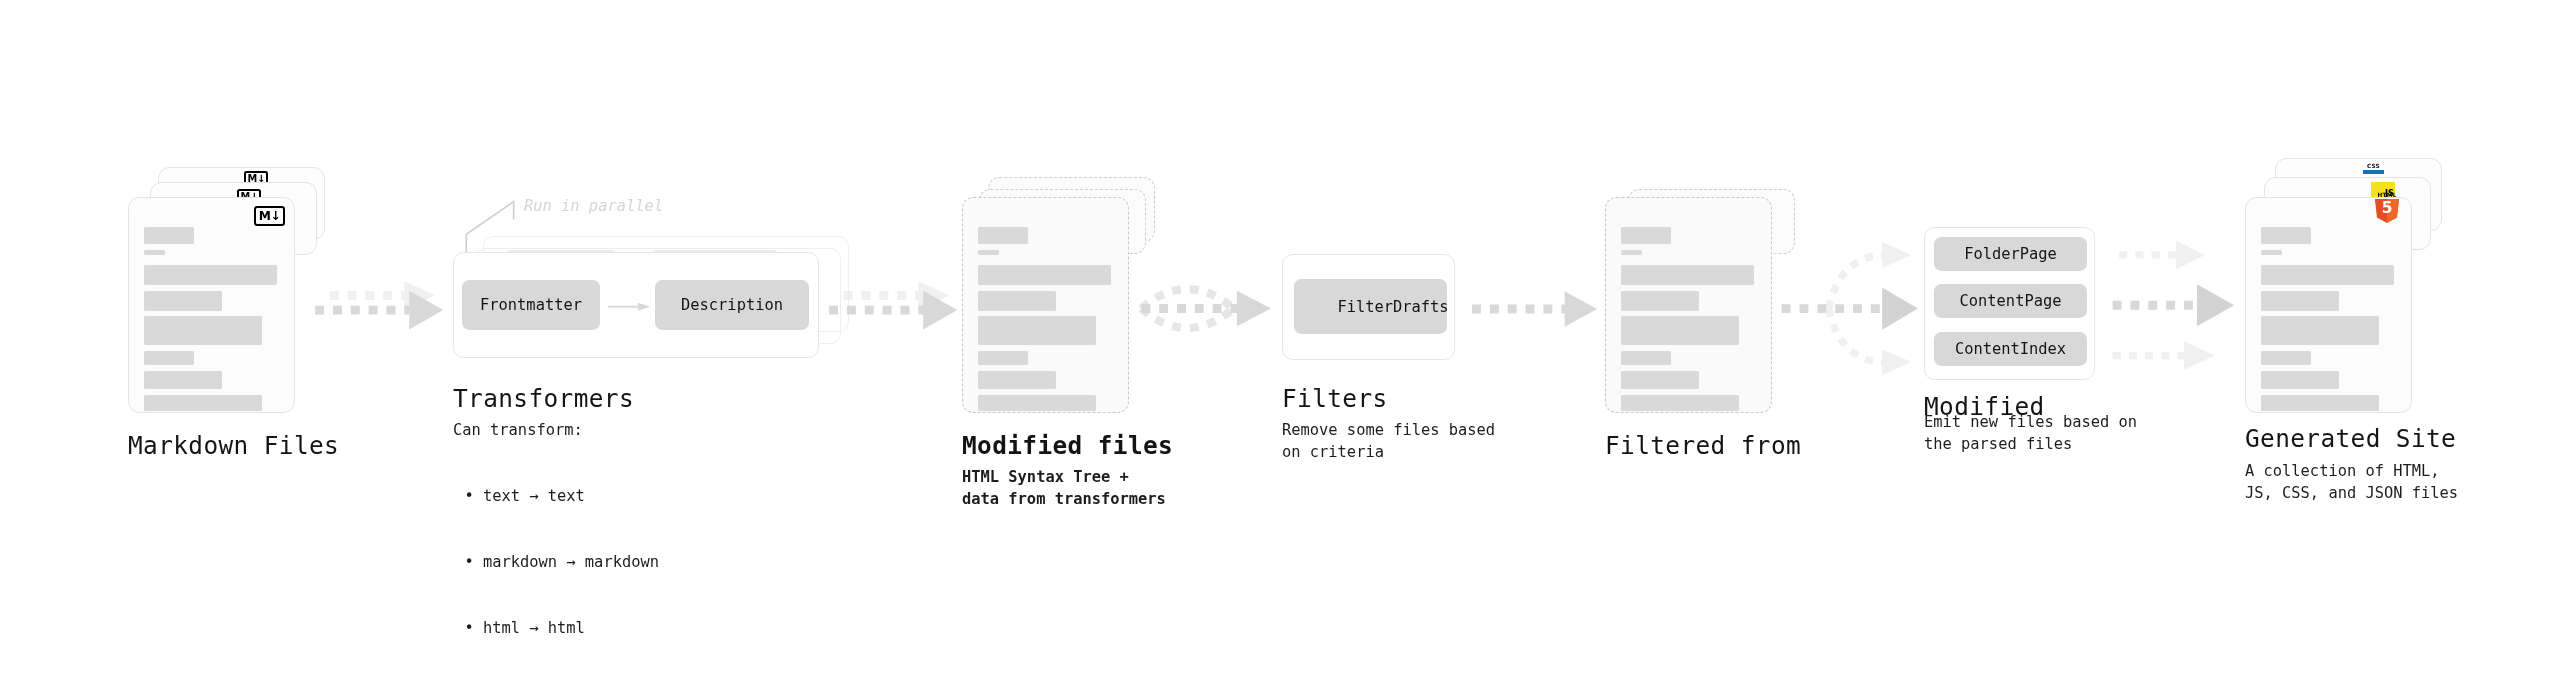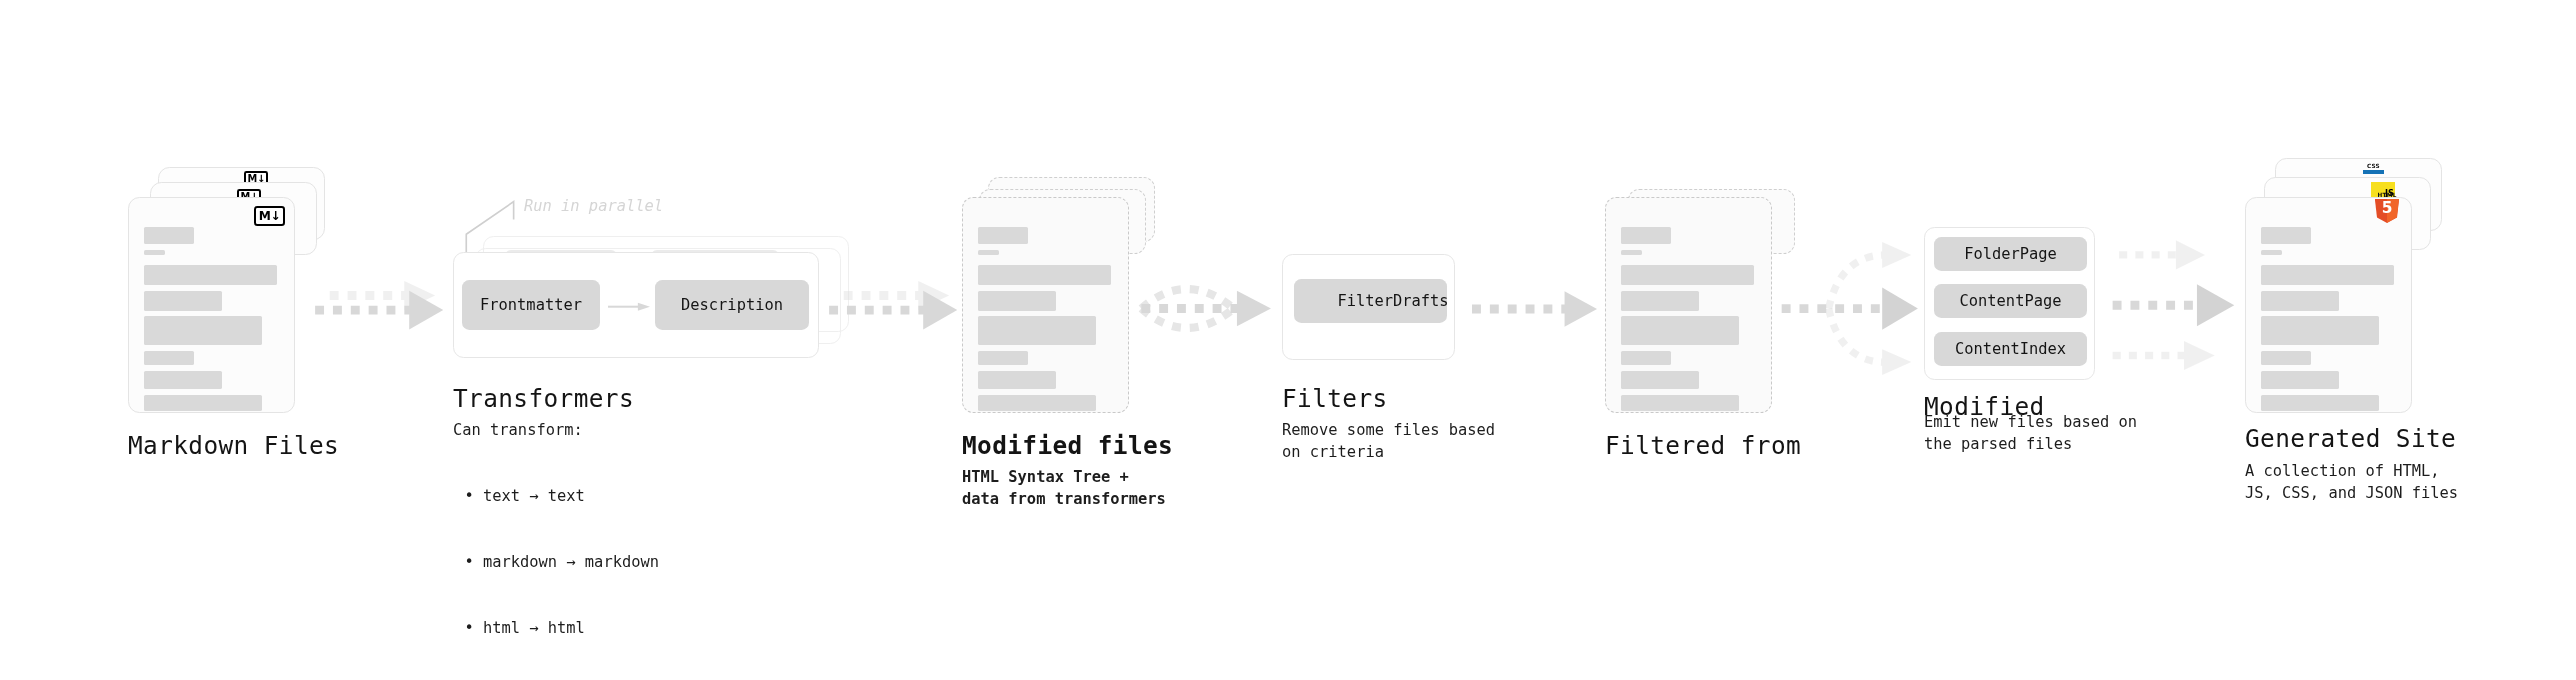--- a/index.html
+++ b/index.html
@@ -349,21 +349,21 @@
     <svg width="146" height="81" viewBox="0 0 180 100">
       <path d="M4 50 C40 18, 80 18, 118 50" fill="none" stroke="#e6e6e6" stroke-width="10" stroke-dasharray="11 11" stroke-linecap="butt"></path>
       <path d="M4 50 C40 82, 80 82, 118 50" fill="none" stroke="#e6e6e6" stroke-width="10" stroke-dasharray="11 11" stroke-linecap="butt"></path>
       <line x1="4" y1="50" x2="124" y2="50" stroke="#d8d8d8" stroke-width="11" stroke-dasharray="11 11" stroke-linecap="butt"></line>
       <polygon points="122,28 164,50 122,72" fill="#d8d8d8"></polygon>
     </svg>
   </div>
 
   <div class="node">
     <div class="group-box" style="left:1282px; top:254px; width:173px; height:106px;"></div>
-    <div class="chip" style="left:1294px; top:279px; width:153px; height:44px;padding-left:45px;">FilterDrafts</div>
+    <div class="chip" style="left:1294px; top:279px; width:153px; height:55px;padding-left:45px;">FilterDrafts</div>
 
     <div class="stage-title" style="left:1282px; top:384px;">Filters</div>
     <div class="stage-desc" style="left:1282px; top:419px;">Remove some files based
 on criteria</div>
   </div>
 
   <div class="conn" style="left:1472px; top:283px; width:138px; height:52px;">
     <svg width="138" height="52" viewBox="0 0 170 64">
       <line x1="0" y1="32" x2="118" y2="32" stroke="#d8d8d8" stroke-width="11" stroke-dasharray="11 11" stroke-linecap="butt"></line>
       <polygon points="114,10 154,32 114,54" fill="#d8d8d8"></polygon>

